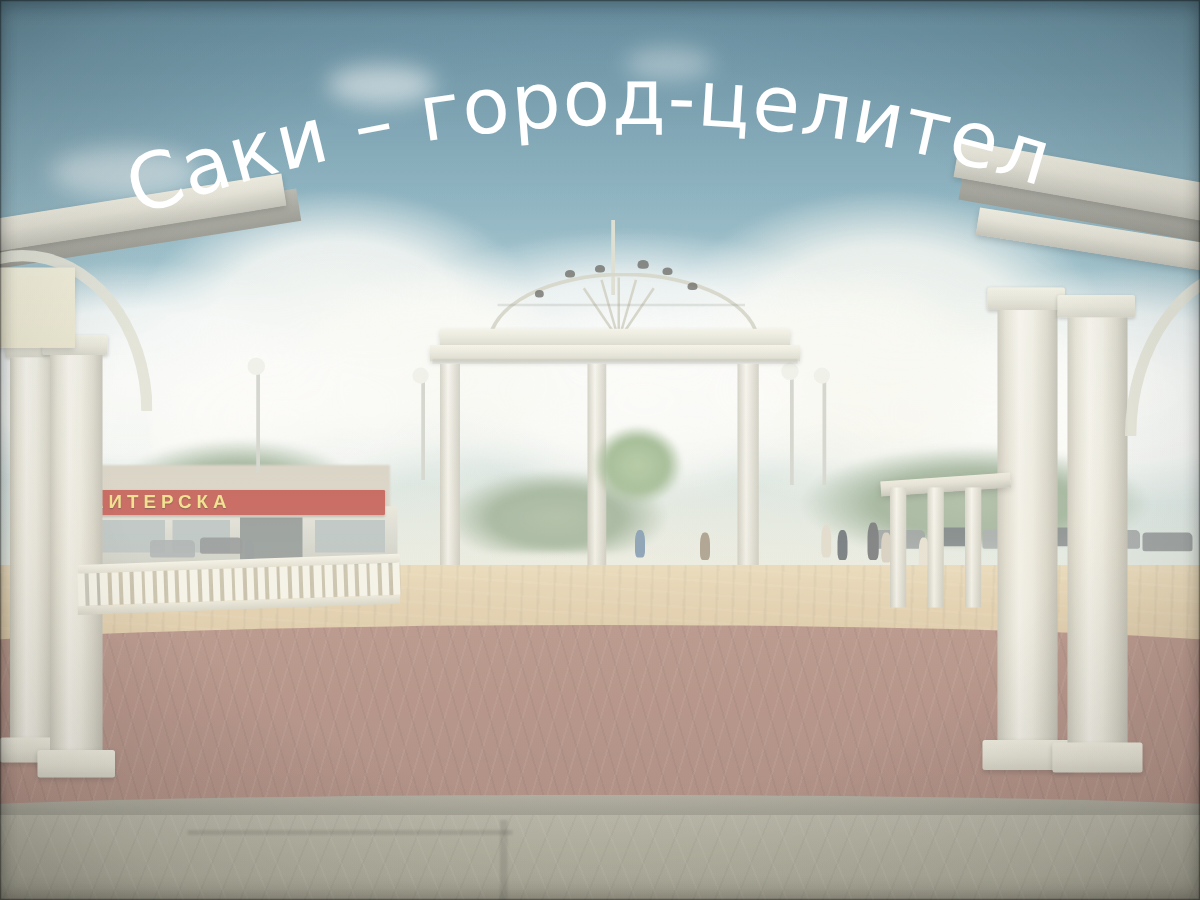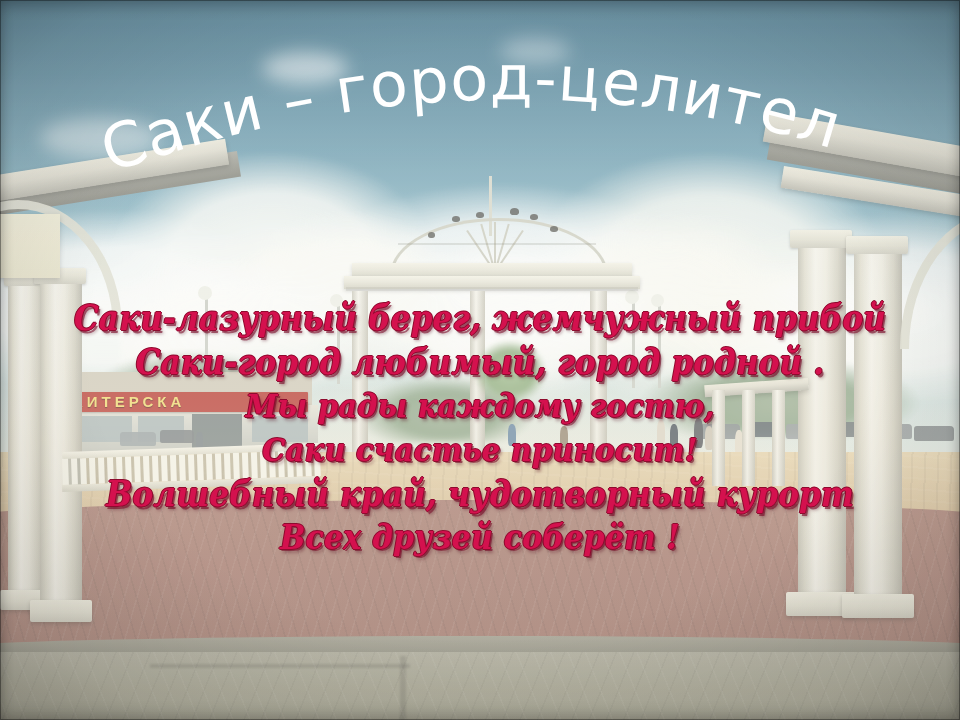--- a/index.html
+++ b/index.html
@@ -400,22 +400,14 @@
 
   <svg id="title-arc" viewBox="0 0 960 260">
     <defs>
       <path id="arcpath" d="M 96,178 Q 480,36 836,150" fill="none"></path>
     </defs>
     <text>
       <textPath href="#arcpath" startOffset="2%">Саки – город-целитель !</textPath>
     </text>
   </svg>
 
-  <div class="poem">
-    <div class="poem-line l1">Саки-лазурный берег, жемчужный прибой</div>
-    <div class="poem-line l2">Саки-город любимый, город родной .</div>
-    <div class="poem-line l3">Мы рады каждому гостю,</div>
-    <div class="poem-line l4">Саки счастье приносит!</div>
-    <div class="poem-line l5">Волшебный край, чудотворный курорт</div>
-    <div class="poem-line l6">Всех друзей соберёт !</div>
-  </div>
 
 </div>
 
 </body></html>

